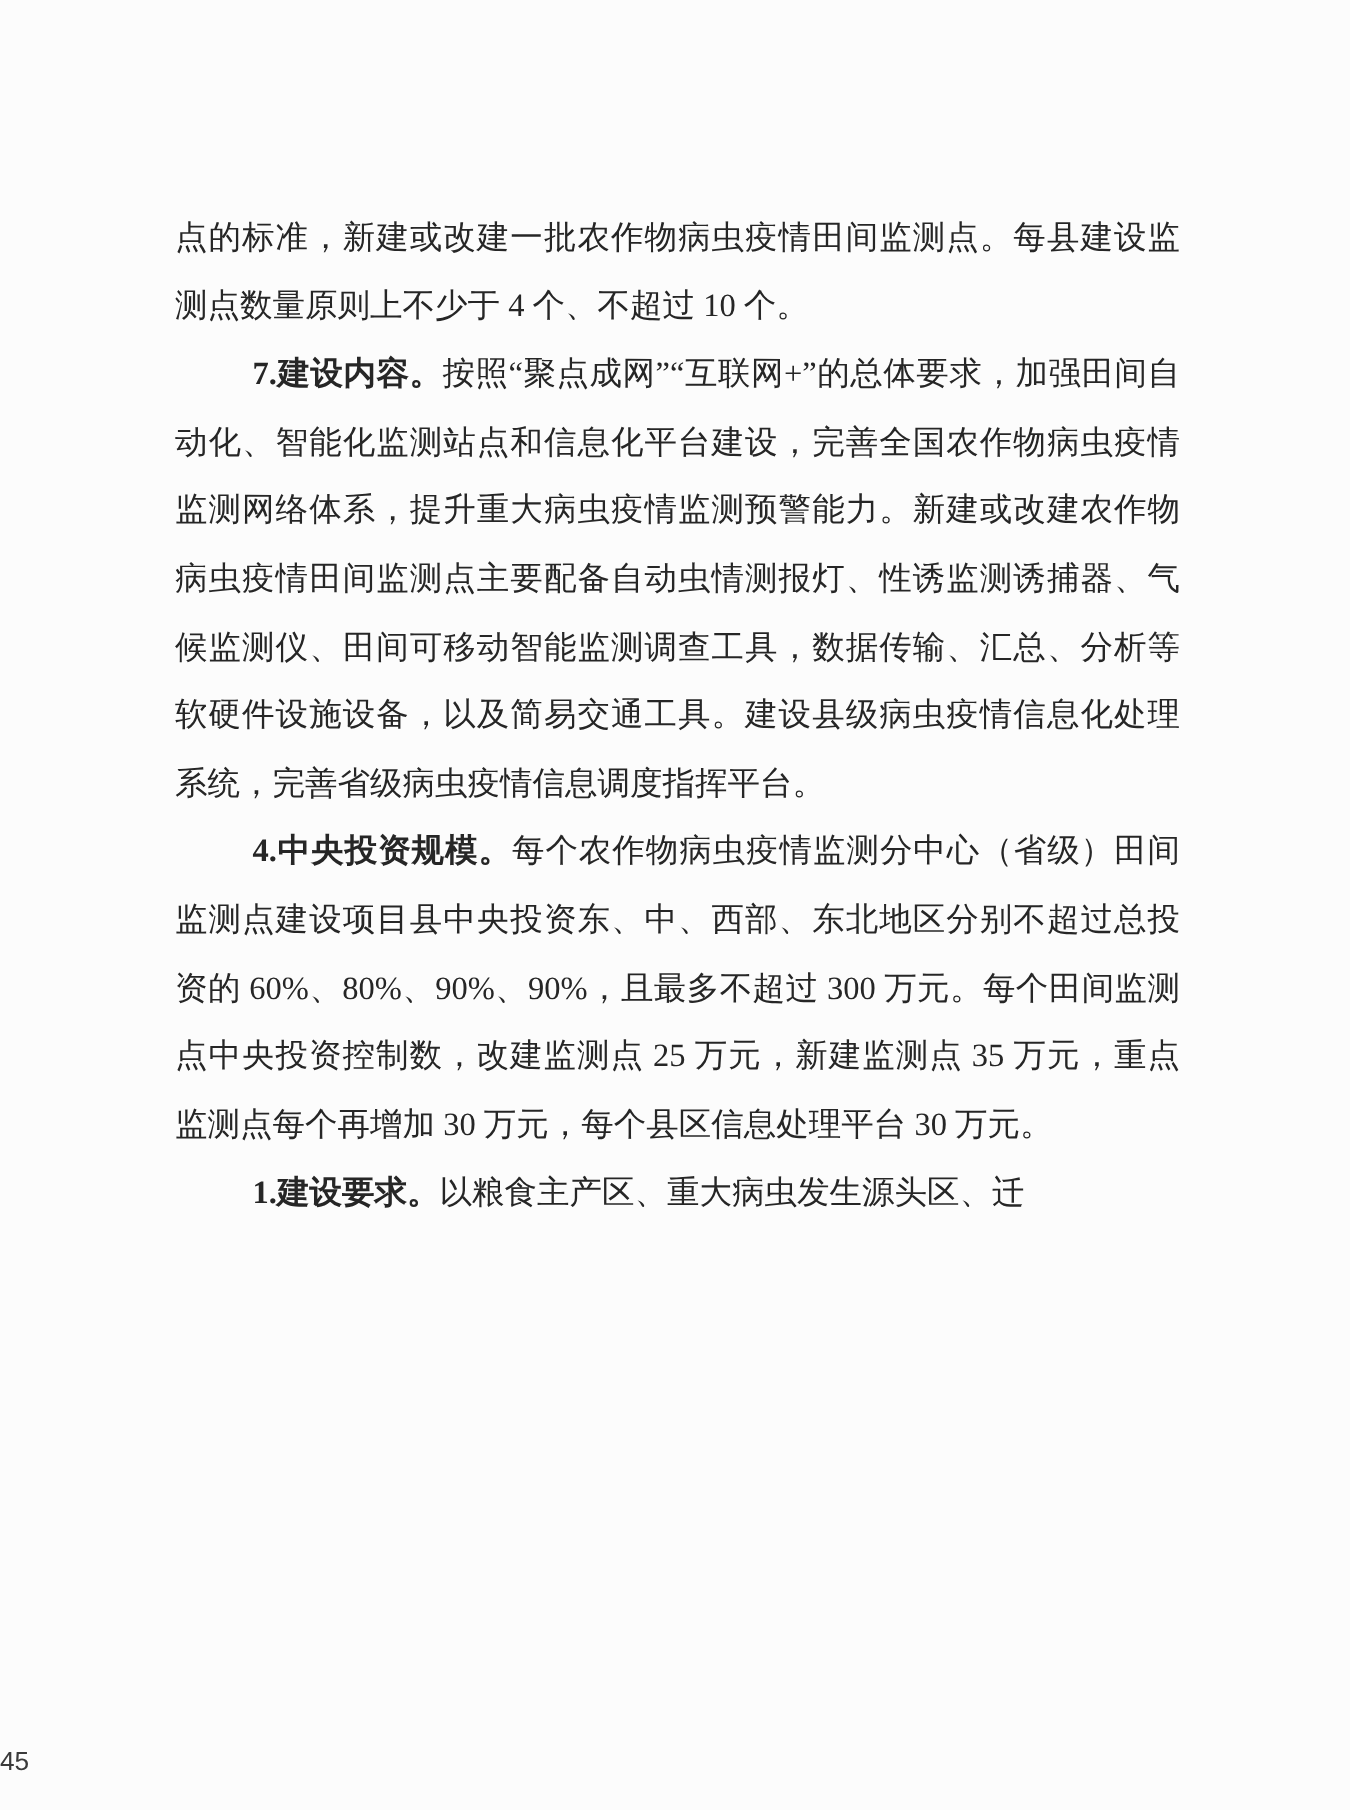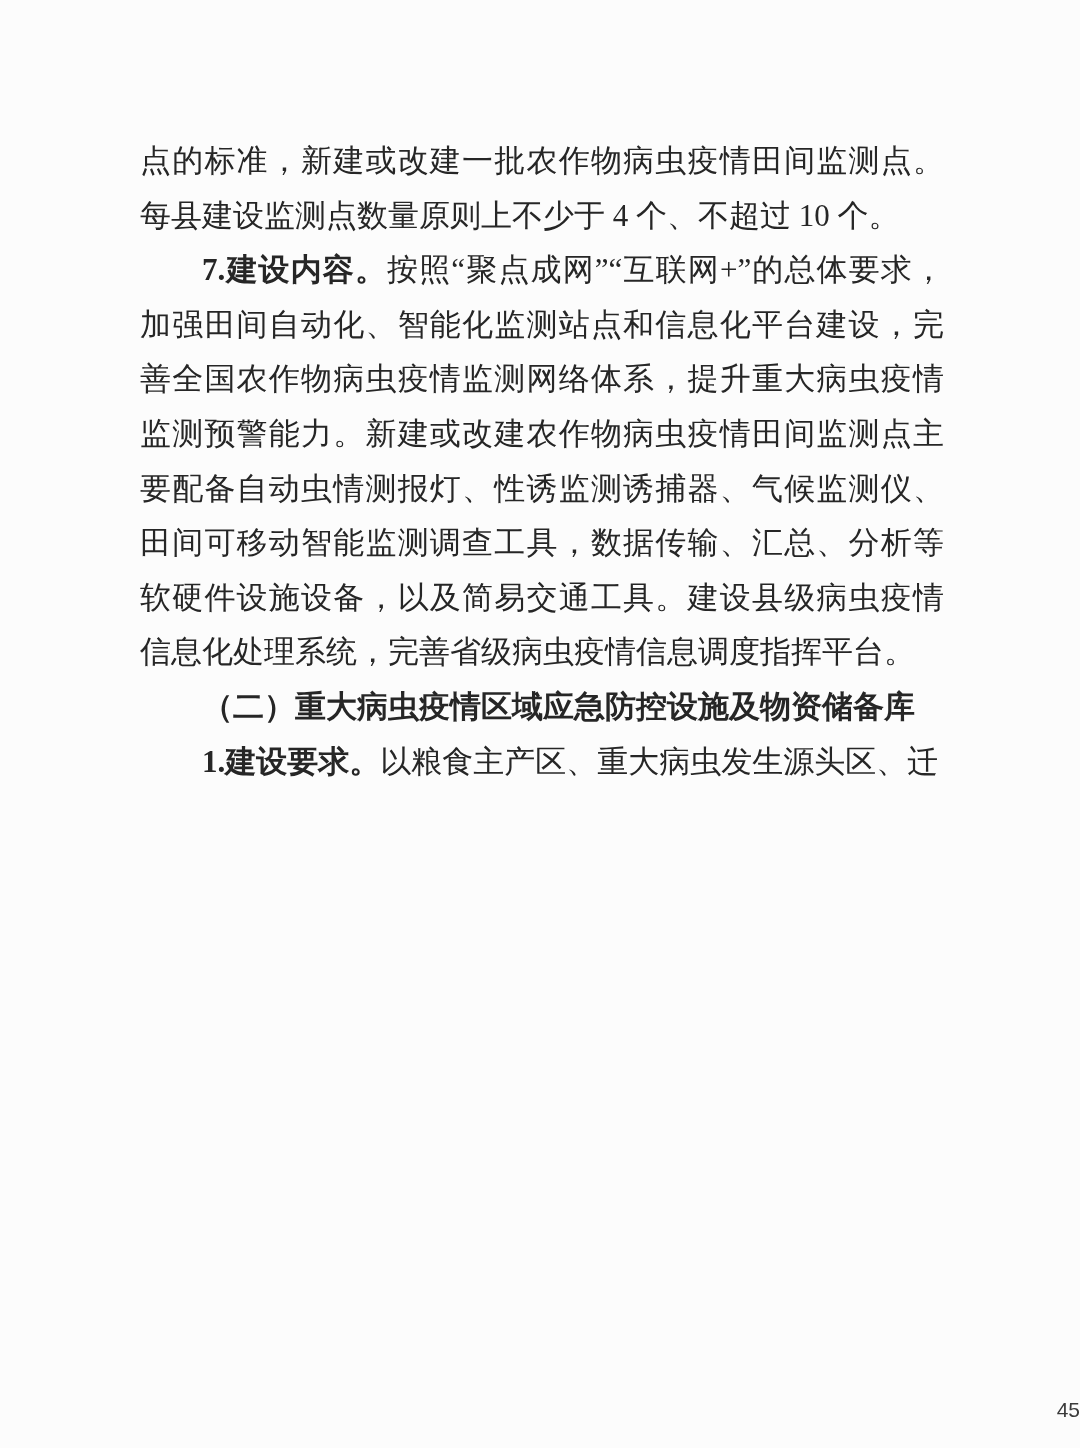--- a/index.html
+++ b/index.html
@@ -11,24 +11,24 @@
     position: relative;
     width: 1080px;
     height: 1448px;
     margin: 0 auto;
     background: #fcfcfc;
     overflow: hidden;
   }
   .content {
     position: absolute;
     left: 140px;
-    top: 134px;
+    top: 163px;
     width: 804px;
     font-family: "Liberation Serif", "DejaVu Serif", serif;
-    font-size: 31px;
+    font-size: 26px;
     line-height: 54.6px;
     color: #262626;
     text-align: justify;
     text-justify: inter-character;
   }
   p.para {
     margin: 0;
     padding: 0;
     text-indent: 62px;
   }
@@ -39,45 +39,45 @@
     font-weight: 700;
   }
   p.heading .lead {
     font-weight: 700;
   }
   .page-number {
     position: absolute;
     left: 0;
     right: 0;
     top: 1398px;
-    text-align: right;
+    text-align: left;
     font-family: "Liberation Sans", sans-serif;
     font-size: 21px;
     color: #3a3a3a;
   }
 </style>
 </head>
 <body>
 
 <div class="page">
   <div class="content">
 
     <p class="para no-indent">
       <span>点的标准，新建或改建一批农作物病虫疫情田间监测点。每县建设监测点数量原则上不少于 4 个、不超过 10 个。</span>
     </p>
 
     <p class="para">
       <span class="lead">7.建设内容。</span><span>按照“聚点成网”“互联网+”的总体要求，加强田间自动化、智能化监测站点和信息化平台建设，完善全国农作物病虫疫情监测网络体系，提升重大病虫疫情监测预警能力。新建或改建农作物病虫疫情田间监测点主要配备自动虫情测报灯、性诱监测诱捕器、气候监测仪、田间可移动智能监测调查工具，数据传输、汇总、分析等软硬件设施设备，以及简易交通工具。建设县级病虫疫情信息化处理系统，完善省级病虫疫情信息调度指挥平台。</span>
     </p>
 
 
+    <p class="para">
+      <span class="lead">4.中央投资规模。</span><span>每个农作物病虫疫情监测分中心（省级）田间监测点建设项目县中央投资东、中、西部、东北地区分别不超过总投资的 60%、80%、90%、90%，且最多不超过 300 万元。每个田间监测点中央投资控制数，改建监测点 25 万元，新建监测点 35 万元，重点监测点每个再增加 30 万元，每个县区信息处理平台 30 万元。</span>
+    </p>
 
-    <p class="para heading">
-      <span class="lead">（二）重大病虫疫情区域应急防控设施及物资储备库</span>
-    </p>
 
     <p class="para">
       <span class="lead">1.建设要求。</span><span>以粮食主产区、重大病虫发生源头区、迁</span>
     </p>
 
   </div>
 
   <div class="page-number">45</div>
 </div>
 

